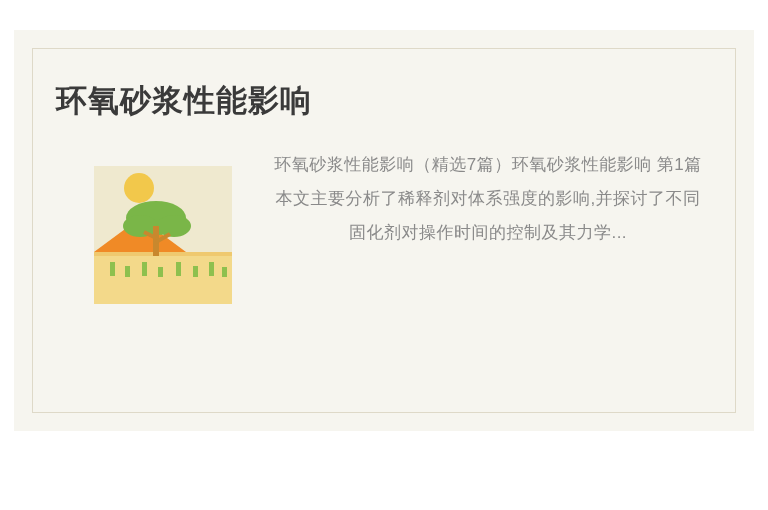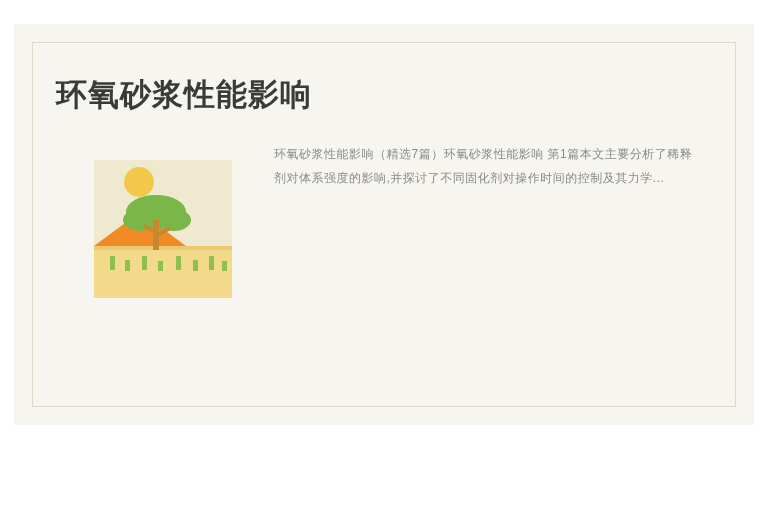--- a/index.html
+++ b/index.html
@@ -9,25 +9,26 @@
   body {
     width: 768px;
     height: 510px;
     background: #ffffff;
     font-family: "Liberation Sans", sans-serif;
     overflow: hidden;
   }
   #card {
     position: absolute;
     left: 14px;
-    top: 24px;
+    top: 30px;
     width: 740px;
     height: 401px;
     background: #f6f5ef;
     box-sizing: border-box;
+    text-align: center;
   }
   #inner-border {
     position: absolute;
     left: 18px;
     top: 18px;
     right: 18px;
     bottom: 18px;
     border: 1px solid #ded9c8;
     box-sizing: border-box;
   }
@@ -60,21 +61,21 @@
     margin-top: 18px;
     margin-left: 38px;
   }
   #thumb svg {
     display: block;
   }
   #excerpt {
     flex: 1 1 auto;
     margin-left: 42px;
     margin-right: 10px;
-    font-size: 12px;
+    font-size: 17px;
     line-height: 2.0;
     color: #8a8a8a;
     letter-spacing: 0.5px;
     word-break: break-all;
   }
 </style>
 </head>
 <body>
 
 <div id="card">

